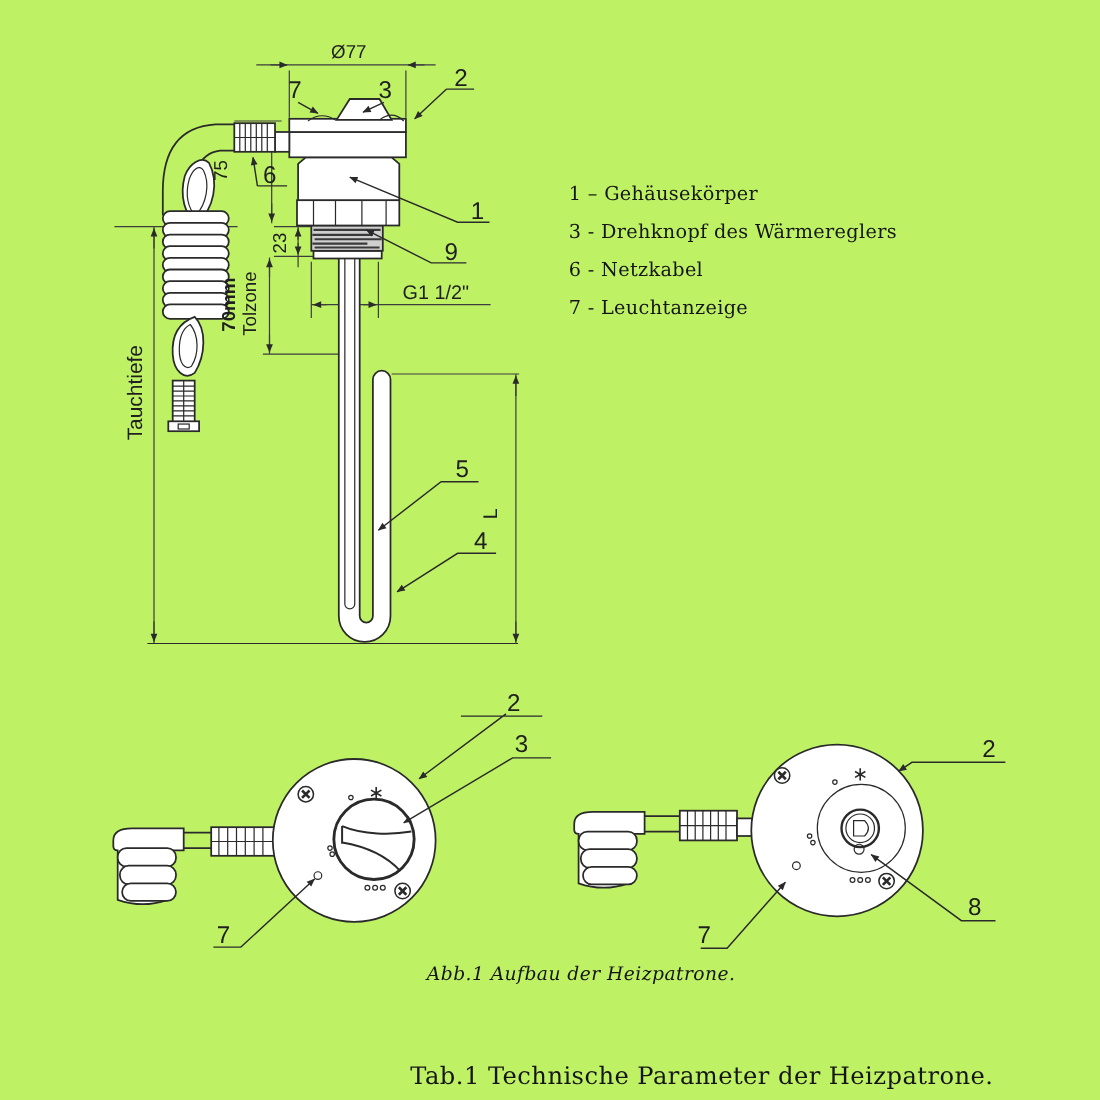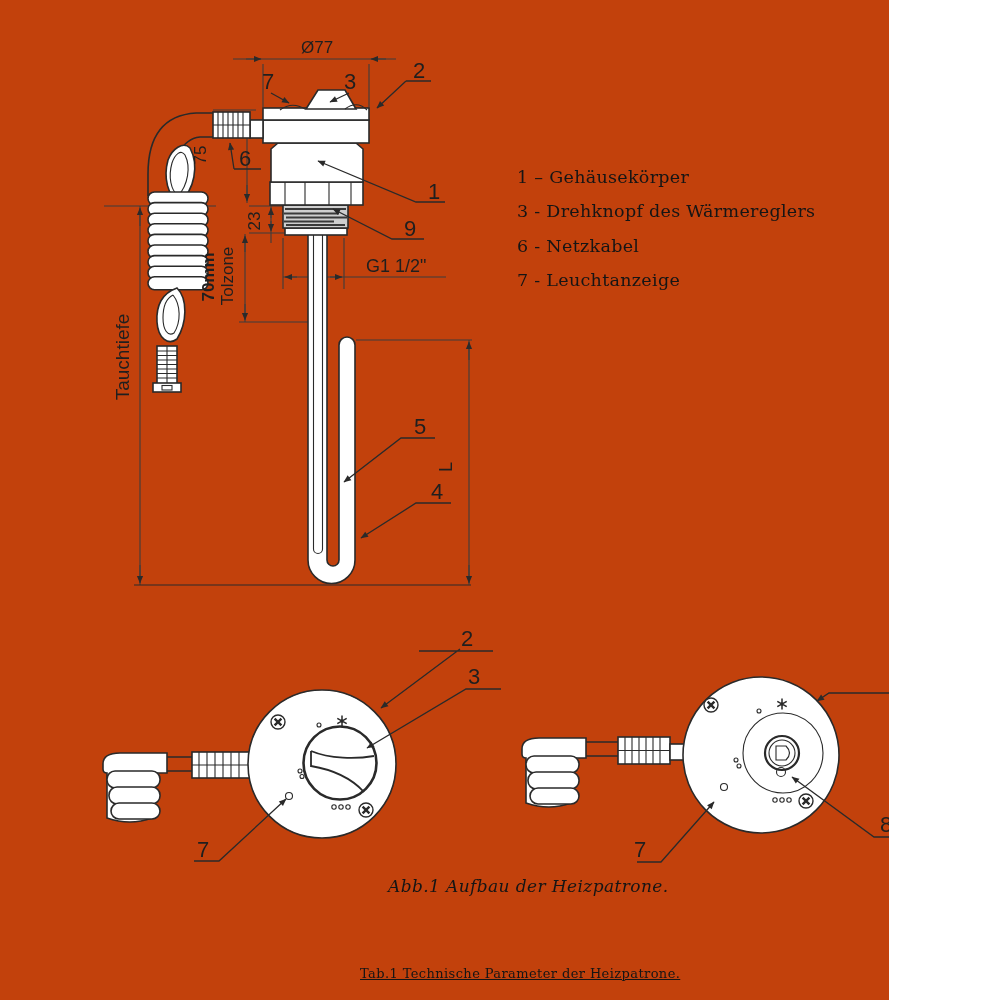--- a/index.html
+++ b/index.html
@@ -1,25 +1,25 @@
 <!DOCTYPE html>
 <html><head>
 <meta charset="utf-8">
 <style>
   html,body{margin:0;padding:0;background:#ffffff;}
-  .page{position:relative;width:889px;height:1000px;background:#c2410c;overflow:hidden;
+  .page{position:relative;width:1000px;height:1000px;background:#bef264;overflow:hidden;
         font-family:"Liberation Sans", sans-serif;}
   svg{position:absolute;left:0;top:0;}
   .legend{position:absolute;left:517px;top:160px;color:#151515;
           font-family:"DejaVu Serif", serif;font-size:17.5px;letter-spacing:.3px;}
   .legend .item{height:34.4px;line-height:34.4px;white-space:nowrap;}
   .caption{position:absolute;color:#151515;font-family:"DejaVu Serif", serif;
            font-size:17px;letter-spacing:.4px;white-space:nowrap;}
   .cap-fig{left:388px;top:876px;font-style:italic;}
-  .cap-tab{left:360px;top:966px;font-size:13px;text-decoration:underline;}
+  .cap-tab{left:373px;top:966px;font-size:22px;}
   text{font-family:"Liberation Sans", sans-serif;fill:#1f1f1f;}
   .pn{font-size:22px;}
   .dimt{font-size:17px;}
   .stroke-main{stroke:#2a2a2a;stroke-width:1.6;fill:none;}
   .fillw{fill:#ffffff;}
   .thin{stroke:#2a2a2a;stroke-width:1.1;fill:none;}
   .dim{stroke:#3d3d3d;stroke-width:1.1;fill:none;}
   .lead{stroke:#2a2a2a;stroke-width:1.3;fill:none;}
 </style>
 </head>

